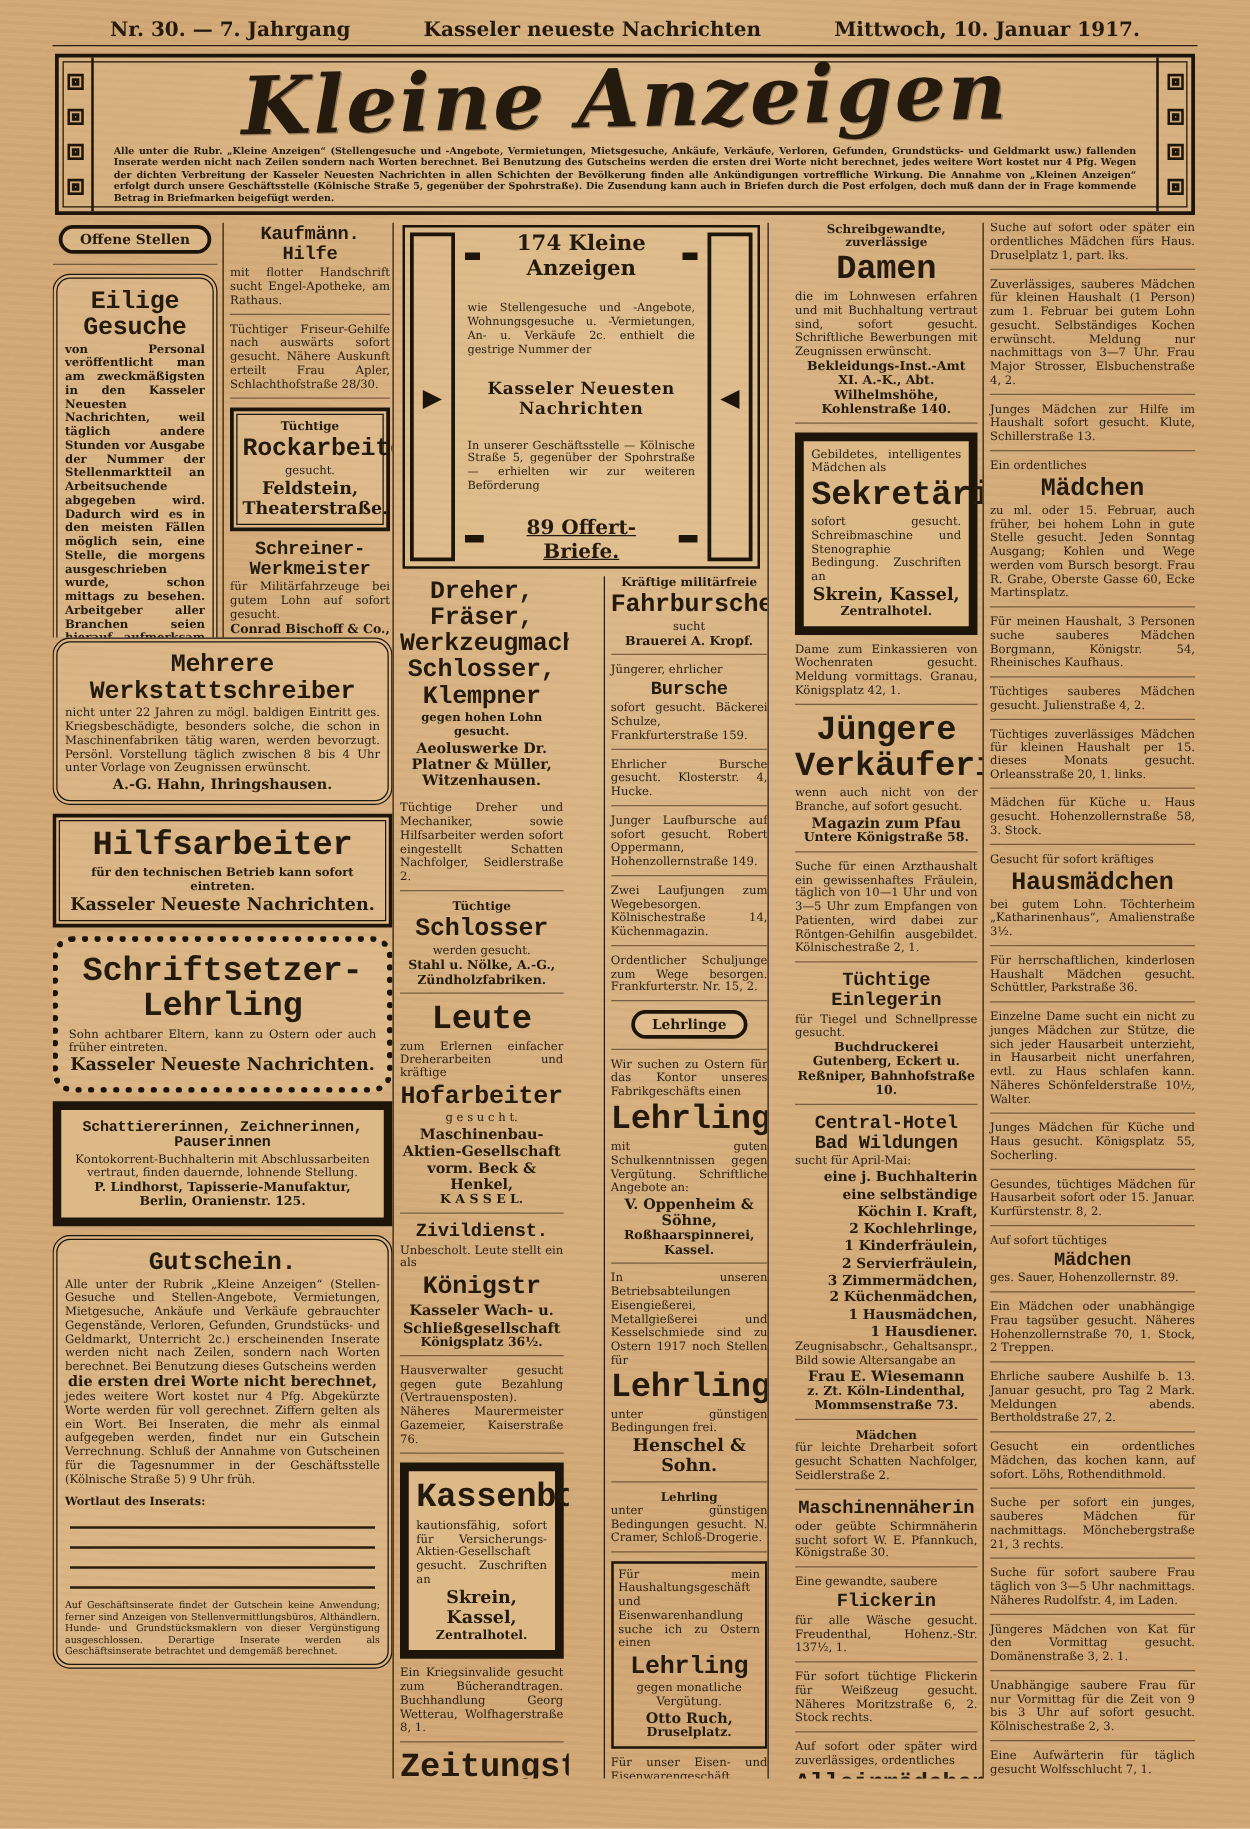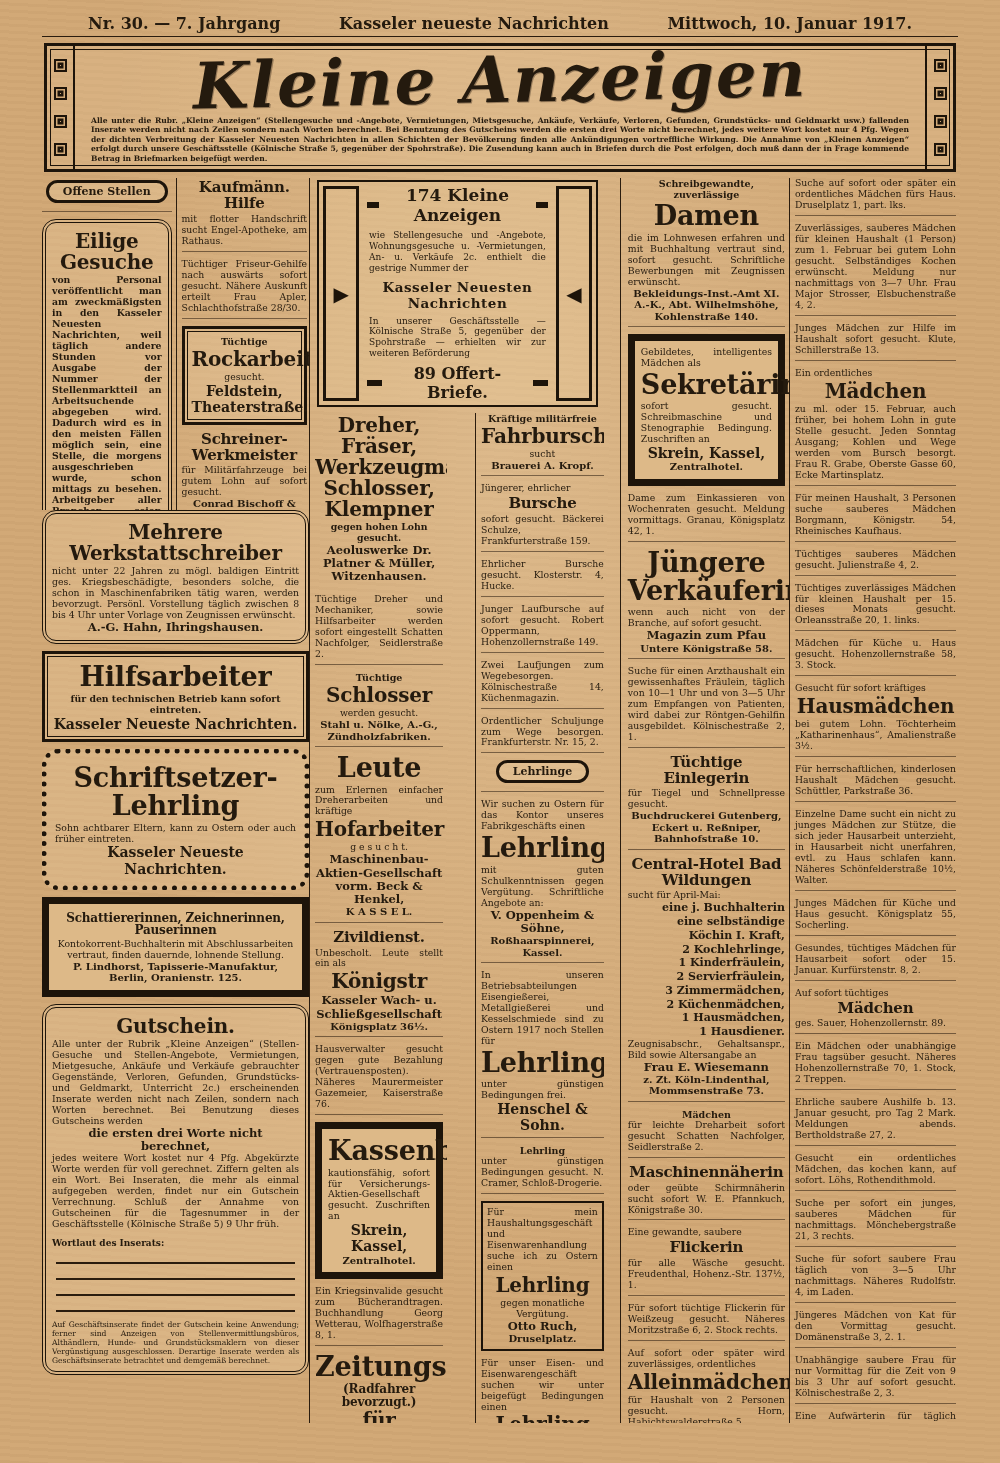--- a/index.html
+++ b/index.html
@@ -26,48 +26,48 @@
   .mast-inner{flex:1;padding:2px 16px 6px 16px;}
   .mast-title{font-size:64px;line-height:1.0;font-style:italic;font-weight:bold;
     text-align:center;transform:rotate(-1.2deg);letter-spacing:2px;
     text-shadow:1px 1px 0 rgba(30,18,8,.35);}
   .mast-intro{font-size:7.6px;line-height:1.25;text-align:justify;margin-top:4px;font-weight:bold;}
   
   .cols{display:flex;height:1245px;overflow:hidden;}
   .track{overflow:hidden;box-sizing:border-box;}
   .t-a{width:272px;}
   .t-bc{width:300px;border-left:1px solid #2a1c0e;padding:0 0 0 5px;}
-  .t-d{width:172px;border-left:1px solid #2a1c0e;padding:0 4px 0 7px;margin-left:16px;}
+  .t-d{width:172px;border-left:1px solid #2a1c0e;padding:0 4px 0 21px;}
   .t-e{width:172px;border-left:1px solid #2a1c0e;padding:0 2px 0 5px;}
   .a-top{display:flex;}
   .a-top .subcol{width:50%;box-sizing:border-box;padding:0 4px 0 0;overflow:hidden;height:332px;}
   .a-top .subcol+.subcol{border-left:1px solid #2a1c0e;padding:0 2px 0 5px;}
   .bc-cols{display:flex;}
   .bc-cols .subtrack{box-sizing:border-box;overflow:hidden;}
   #col-b{width:152px;padding-right:4px;}
   #col-c{width:148px;border-left:1px solid #2a1c0e;padding-left:5px;margin-left:28px;}
   
   .box174{display:flex;border:2px solid #1d140a;margin:2px 6px 6px 2px;background:rgba(238,210,165,.25);}
   .o174{width:30px;position:relative;border:3px solid #1d140a;margin:4px;display:flex;align-items:center;justify-content:center;
     font-size:20px;line-height:1;color:#1d140a;}
   .b174-core{flex:1;padding:3px 4px;text-align:center;}
   .b174-row1{font-size:17px;font-weight:bold;display:flex;align-items:center;justify-content:center;gap:6px;}
   .dash{display:inline-block;width:16px;height:6px;background:#1d140a;}
-  .b174-body{font-size:9px;line-height:1.2;text-align:justify;margin:5px 2px;}
+  .b174-body{font-size:9px;line-height:1.2;text-align:justify;margin:17px 2px;}
   .b174-mid{font-size:13.5px;font-weight:bold;letter-spacing:.5px;margin:1px 0;}
-  .b174-bottom{font-size:16px;font-weight:bold;display:flex;align-items:center;justify-content:flex-start;gap:6px;margin-top:0;}
+  .b174-bottom{font-size:16px;font-weight:bold;display:flex;align-items:center;justify-content:flex-start;gap:6px;margin-top:0;text-decoration:underline;}
   
   .ad{margin:0 0 7px 0;border-bottom:1px solid rgba(42,28,14,.55);padding-bottom:4px;}
   .ad.nobd{border-bottom:none;}
   .ad.b-plain{border:2px solid #1d140a;padding:4px;border-bottom:2px solid #1d140a;}
   .ad.b-thick{border:3px solid #1d140a;outline:1px solid #1d140a;outline-offset:-6px;padding:7px;background:rgba(238,210,165,.3);}
   .ad.b-dark{border:7px solid #1d140a;padding:6px;background:#ddb988;}
   .ad.b-round{border:4px double #1d140a;border-radius:14px;padding:6px;background:rgba(238,210,165,.3);}
   .ad.b-ornate{border:5px dotted #1d140a;border-radius:16px;padding:8px;background:rgba(238,210,165,.3);}
-  .p-h{font-weight:bold;text-align:center;line-height:1.05;margin:2px 0;letter-spacing:-.2px;}
+  .p-h{font-weight:bold;text-align:center;line-height:1.05;margin:2px 0;letter-spacing:-.2px;font-family:Liberation Mono, monospace;}
   .s-xxl{font-size:27px;}
   .s-xl{font-size:20px;}
   .s-l{font-size:15px;}
   .s-m{font-size:12px;}
   .p-kicker{font-size:9.5px;font-weight:bold;text-align:center;}
   .p-body{font-size:9.3px;line-height:1.18;text-align:justify;}
   .p-body.t-center{text-align:center;}
   .p-body.b-bold{font-weight:bold;}
   .p-sig{font-size:10px;font-weight:bold;text-align:center;line-height:1.15;}
   .p-sig.s-l{font-size:14px;}

